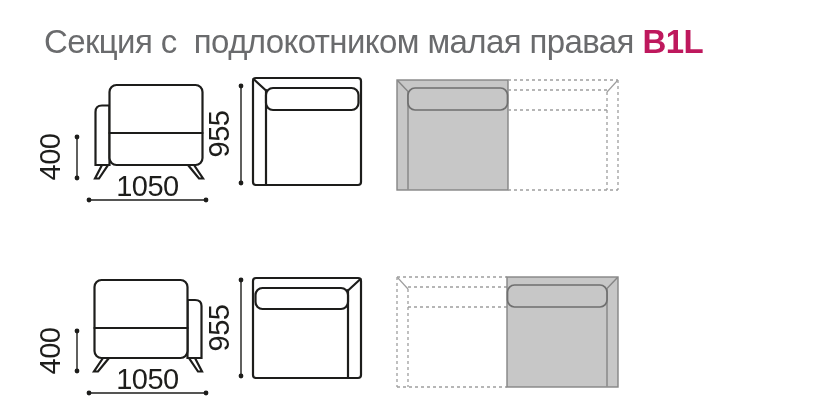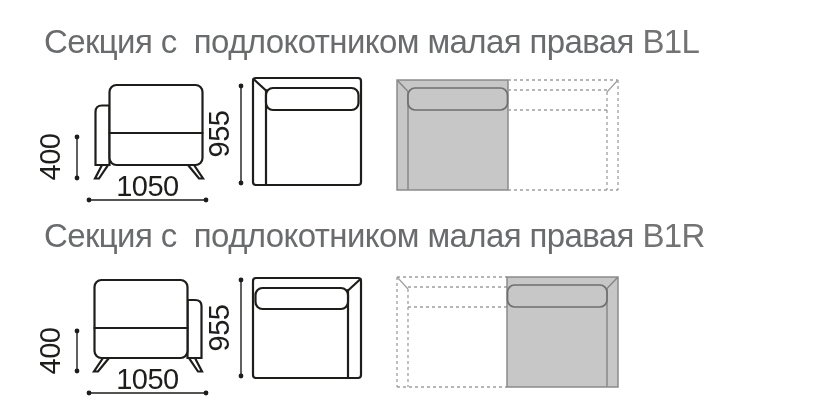--- a/index.html
+++ b/index.html
@@ -5,21 +5,21 @@
   html,body{margin:0;padding:0;background:#ffffff;}
   .page{
     position:relative;width:840px;height:420px;background:#ffffff;
     font-family:"Liberation Sans",sans-serif;overflow:hidden;
   }
   .title{
     position:absolute;left:44px;white-space:pre;
     font-size:33px;letter-spacing:-0.6px;line-height:1.1;
     color:#6a6b6d;
   }
-  .title b{color:#737373;font-weight:400;}
+  .title b{color:#be185d;font-weight:700;}
   .t1{top:24px;}
   .t2{top:218px;}
   svg.drawings{position:absolute;left:0;top:0;}
   .dim-text{
     font-size:29px;fill:#1d1d1b;
     font-family:"Liberation Sans",sans-serif;letter-spacing:-0.5px;
   }
   .outline{fill:#ffffff;stroke:#1d1d1b;stroke-width:2.2;}
   .thin{fill:none;stroke:#1d1d1b;stroke-width:2.2;stroke-linecap:round;}
   .dimline{fill:none;stroke:#1d1d1b;stroke-width:1.4;}
@@ -30,21 +30,20 @@
   .dash{fill:none;stroke:#9e9e9e;stroke-width:1.3;stroke-dasharray:3 3;}
   .dash-solid{fill:none;stroke:#9e9e9e;stroke-width:1.2;}
 </style>
 </head>
 <body>
 
 <div class="page">
 
   <div class="title t1"><span>Секция с  подлокотником малая правая </span><b>B1L</b></div>
 
-  <div class="title t2"><span>Секция с  подлокотником малая правая </span><b>B1R</b></div>
 
   <svg class="drawings" width="840" height="420" viewBox="0 0 840 420">
 
     <g>
       <path class="outline" d="M102,165 L108,165 L99,178.5 L95,178.5 Z"></path>
       <path class="outline" d="M188,165 L194,165 L203,178.5 L199,178.5 Z"></path>
       <path class="outline" d="M95.5,165 L95.5,112 Q95.5,105.5 102,105.5 L109.5,105.5 L109.5,165 Z"></path>
       <rect class="outline" x="109.5" y="85" width="93" height="80" rx="7"></rect>
       <path class="thin" d="M109.5,133 H202.5"></path>
     </g>

